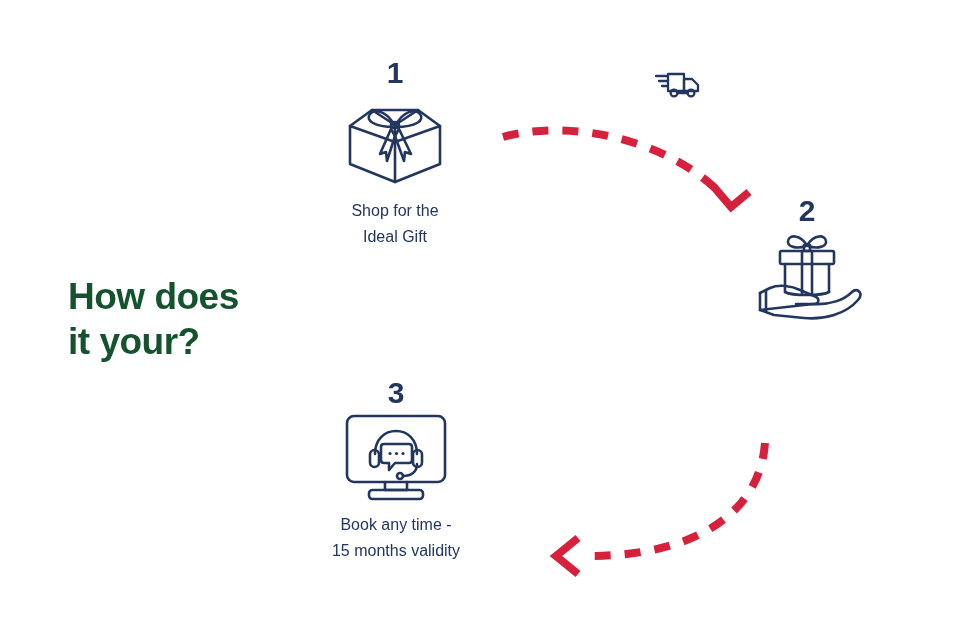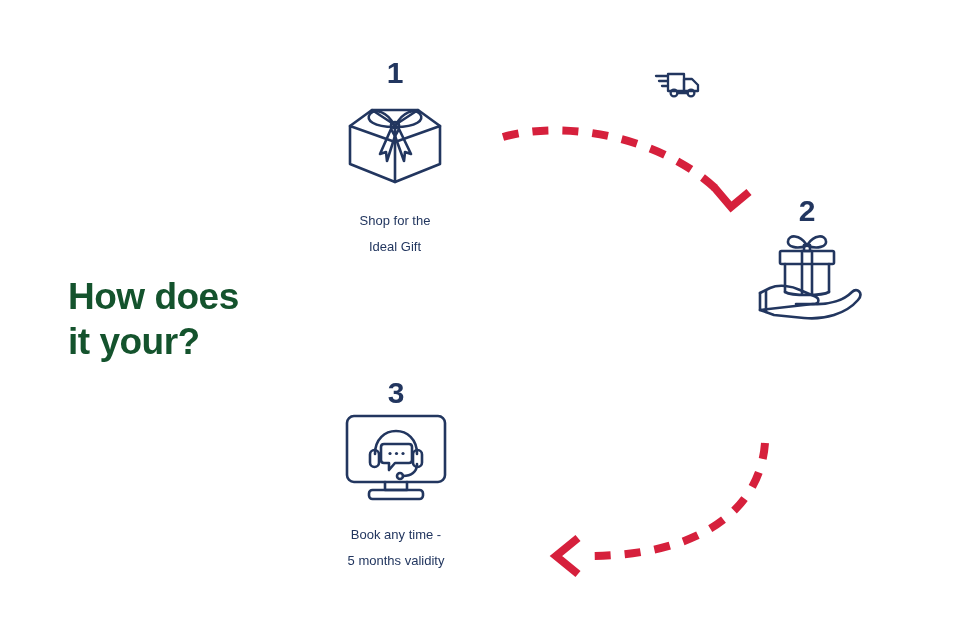--- a/index.html
+++ b/index.html
@@ -44,25 +44,25 @@
     line-height: 1;
     color: #22365f;
     margin-bottom: 4px;
   }
   .step-icon {
     display: flex;
     align-items: center;
     justify-content: center;
   }
   .step-caption {
-    font-size: 13px;
+    font-size: 16px;
     line-height: 26px;
     font-weight: 400;
     color: #22365f;
-    margin-top: 20px;
+    margin-top: 10px;
     white-space: pre-line;
   }
 
   #step-1 { left: 295px; top: 58px; width: 200px; }
   #step-2 { left: 707px; top: 196px; width: 200px; }
   #step-3 { left: 296px; top: 378px; width: 200px; }
 
   
   #delivery-note {
     left: 592px;
@@ -177,21 +177,21 @@
 
         <path d="M 41 32 L 66 32 C 68 32, 69 33, 69 35 L 69 48 C 69 50, 68 51, 66 51 L 52 51 L 46 58 L 46 51 L 41 51 C 39 51, 38 50, 38 48 L 38 35 C 38 33, 39 32, 41 32 Z"></path>
 
         <circle cx="47" cy="41.5" r="1.6" fill="#22365f" stroke="none"></circle>
         <circle cx="53.5" cy="41.5" r="1.6" fill="#22365f" stroke="none"></circle>
         <circle cx="60" cy="41.5" r="1.6" fill="#22365f" stroke="none"></circle>
       </g>
     </svg>
   </div>
   <div class="step-caption">Book any time -
-5 months validity</div>
+15 months validity</div>
 </div>
 
 <div id="delivery-note" class="abs">
   <svg class="truck" width="48" height="32" viewBox="0 0 48 32">
     <g fill="none" stroke="#22365f" stroke-width="2.3" stroke-linejoin="round" stroke-linecap="round">
 
       <path d="M 14 6 L 30 6 L 30 23 L 14 23 Z"></path>
 
       <path d="M 30 11 L 38 11 L 44 17 L 44 23 L 30 23 Z"></path>
 

